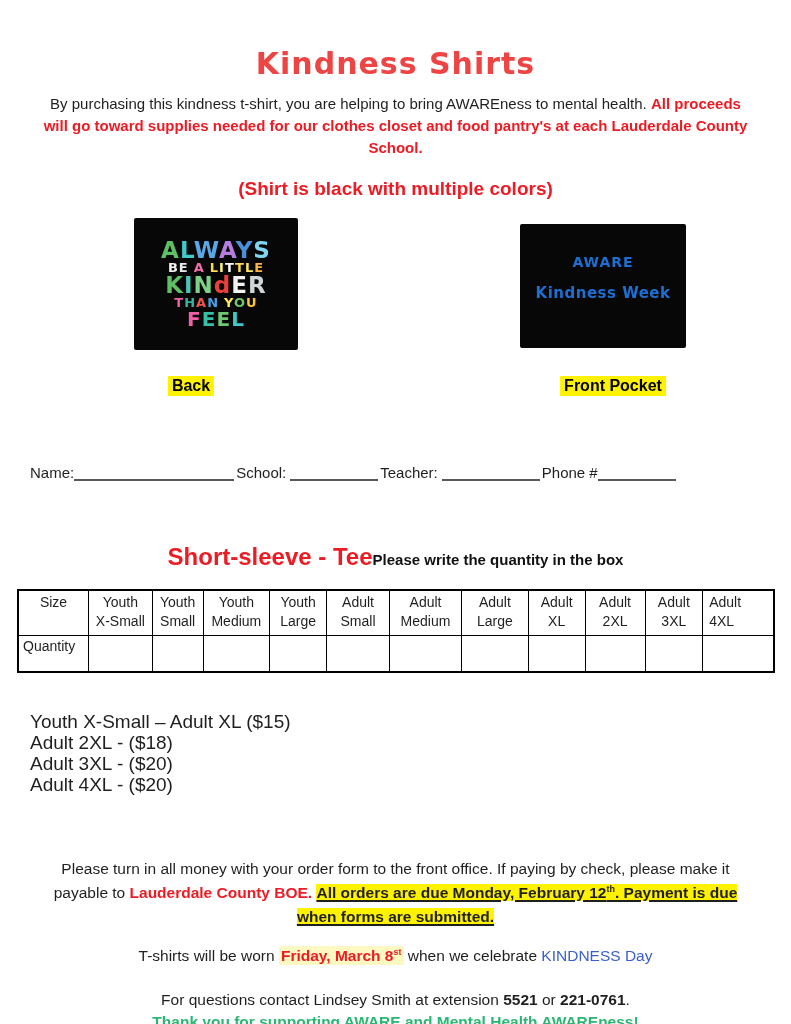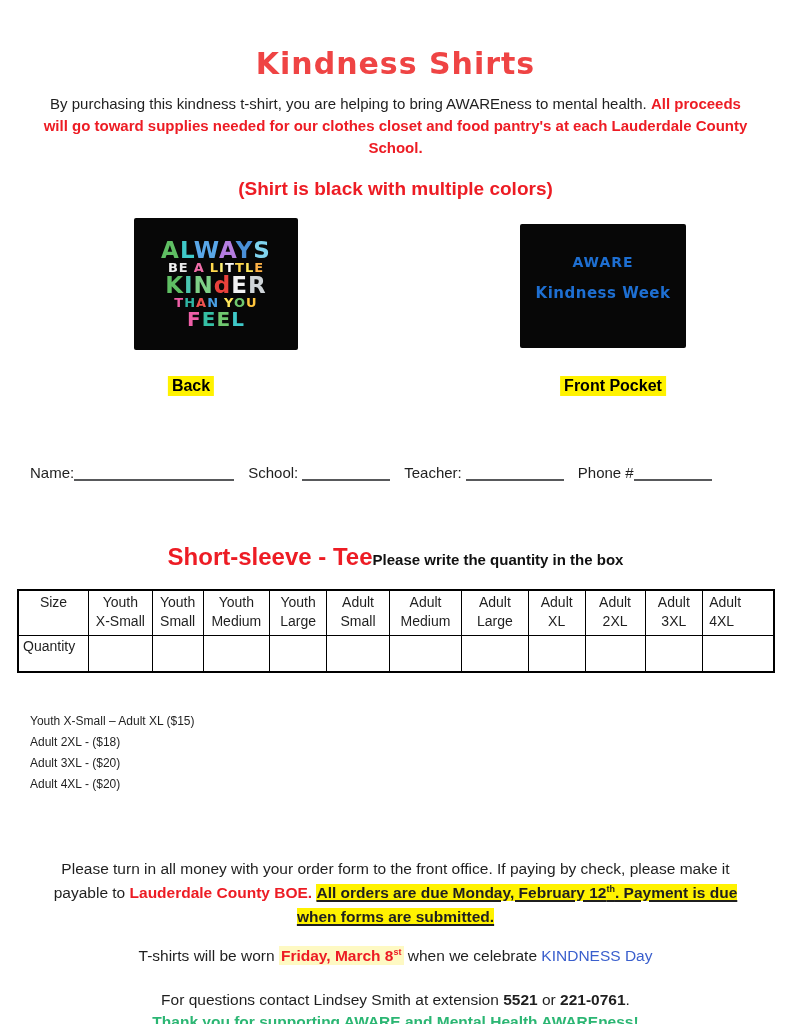--- a/index.html
+++ b/index.html
@@ -65,21 +65,21 @@
     font-size:15px;
     white-space:nowrap;
     display:flex;
     align-items:flex-end;
   }
   .uline { display:inline-block; border-bottom:2px solid #58595b; height:13px; }
   .w-name    { width:160px; }
   .w-school  { width:88px;  margin-left:4px; }
   .w-teacher { width:98px;  margin-left:4px; }
   .w-phone   { width:78px; }
-  .gap { margin-left:14px; }
+  .gap { margin-left:2px; }
   
   .heading-row {
     margin-top:62px;
     display:flex;
     justify-content:center;
     align-items:baseline;
   }
   .ss-tee  { color:#ed1c24; font-size:24px; font-weight:700; }
   .qty-note{ color:#111; font-size:15px; font-weight:700; }
   
@@ -90,21 +90,21 @@
     border:2px solid #000;
     table-layout:fixed;
   }
   table.sizes td { border:1px solid #000; font-size:14px; }
   .hcell { text-align:center; vertical-align:top; padding:2px 1px 4px; line-height:1.35; height:44px; }
   .hcell.last { text-align:left; padding-left:6px; }
   .corner { text-align:center; vertical-align:top; padding-top:3px; height:44px; }
   .qlabel { text-align:left; vertical-align:top; padding:2px 0 0 4px; height:36px; }
   .qcell  { height:36px; }
   
-  .price-list { margin:38px 0 0 30px; font-size:12px; line-height:21px; }
+  .price-list { margin:38px 0 0 30px; font-size:19px; line-height:21px; }
   
   .money {
     width:724px; margin:62px auto 0;
     text-align:center; font-size:15.5px; line-height:1.55;
   }
   .red-bold { color:#ed1c24; font-weight:700; }
   .hl-ul {
     background:#fff200; font-weight:700;
     text-decoration:underline; text-decoration-thickness:2px; text-underline-offset:2px;
   }

